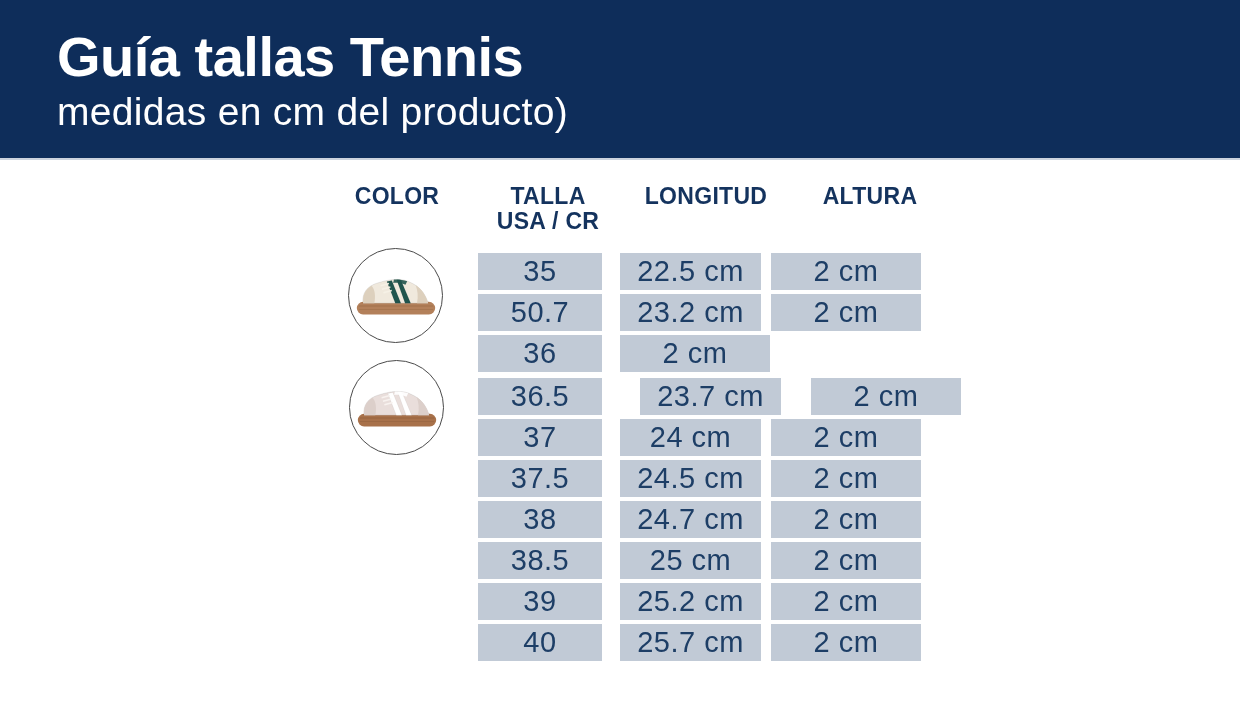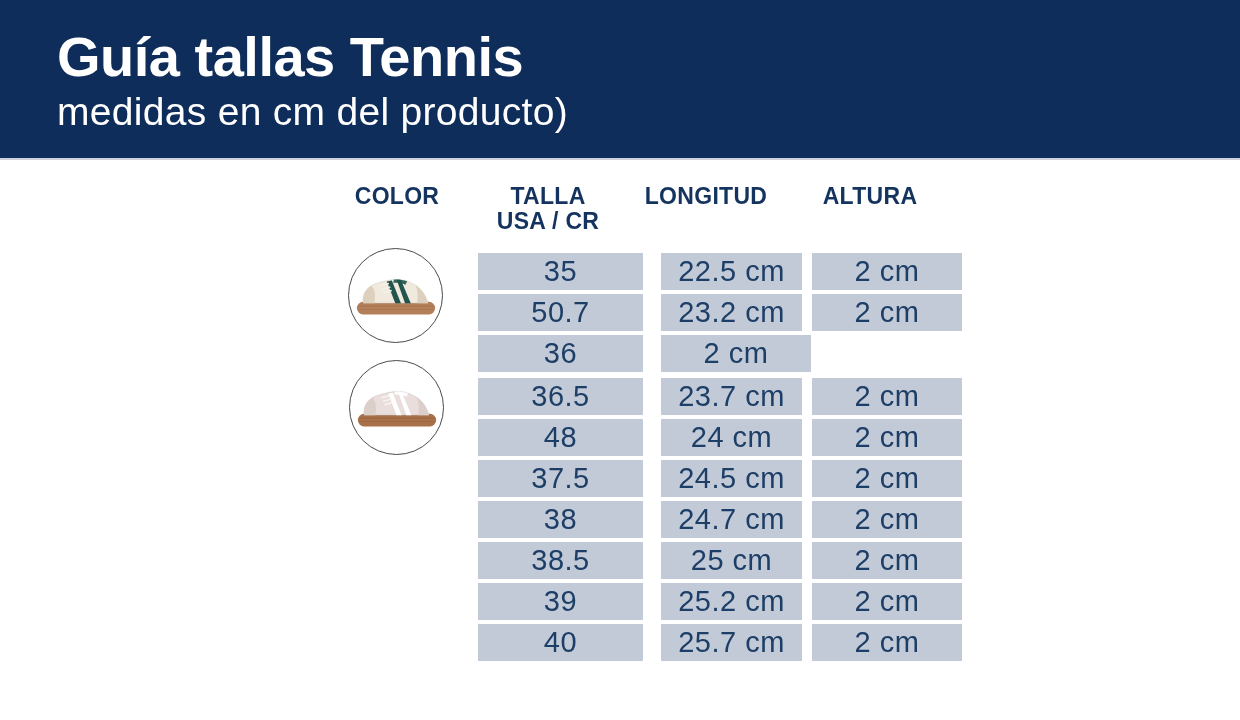--- a/index.html
+++ b/index.html
@@ -46,27 +46,27 @@
     --upper:#efe8dc;--suede:#dfd3c0;--stripe:#1f544c;--sole:#b3805a;
     --sole-line:#8a5f3c;--accent:#1f544c;--lace:#f5efe4;
   }
   #shoe-circle-1{left:348px;top:248px;}
   #shoe-circle-2{left:349px;top:360px;}
   .shoe-circle svg{display:block;}
 
   
   .rows{position:absolute;left:478px;top:253px;}
   .size-row{display:flex;margin-bottom:4px;}
-  .size-row:nth-child(4){margin-top:6px;}
+  .size-row:nth-child(4){margin-top:6px;gap:20px;}
   .cell{
     height:37px;display:flex;align-items:center;justify-content:center;
     background:var(--cell-bg);color:var(--cell-text);
     font-size:29px;font-weight:normal;letter-spacing:0.5px;
   }
-  .cell-talla{width:165px;margin-right:18px;}
+  .cell-talla{width:124px;margin-right:18px;}
   .cell-longitud{width:141px;margin-right:10px;}
   .cell-altura{width:150px;}
 </style>
 </head>
 <body>
 
 <div class="canvas">
 
   <header class="banner">
     <h1>Guía tallas Tennis</h1>
@@ -139,21 +139,21 @@
       <div class="size-row">
         <div class="cell cell-talla">36</div>
         <div class="cell cell-altura">2 cm</div>
       </div>
       <div class="size-row">
         <div class="cell cell-talla">36.5</div>
         <div class="cell cell-longitud">23.7 cm</div>
         <div class="cell cell-altura">2 cm</div>
       </div>
       <div class="size-row">
-        <div class="cell cell-talla">48</div>
+        <div class="cell cell-talla">37</div>
         <div class="cell cell-longitud">24 cm</div>
         <div class="cell cell-altura">2 cm</div>
       </div>
       <div class="size-row">
         <div class="cell cell-talla">37.5</div>
         <div class="cell cell-longitud">24.5 cm</div>
         <div class="cell cell-altura">2 cm</div>
       </div>
       <div class="size-row">
         <div class="cell cell-talla">38</div>

